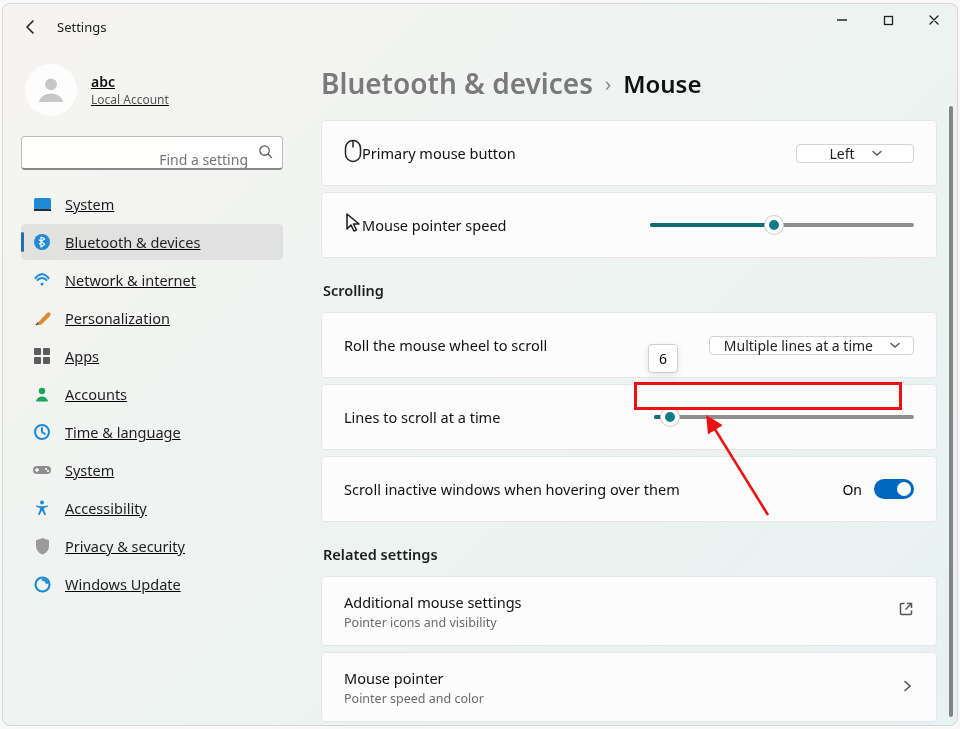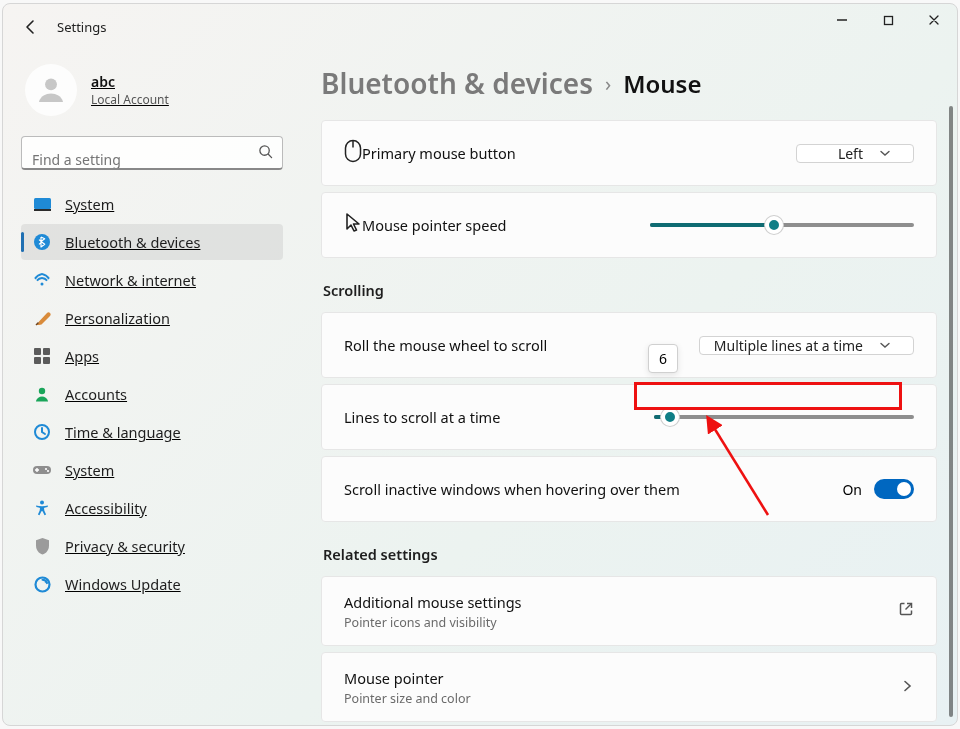--- a/index.html
+++ b/index.html
@@ -80,20 +80,21 @@
   }
   .search-input {
     width: 100%; height: 100%;
     border: 1px solid #bbb;
     border-bottom: 2px solid #888;
     border-radius: 4px;
     background: rgba(255,255,255,.85);
     padding: 14px 34px 0 10px;
     font-size: 14px;
     color: #333;
+    text-align: right;
   }
   .search-icon {
     position: absolute; right: 10px; top: 50%; transform: translateY(-50%);
     color: #555;
   }
 
   .nav-list { list-style: none; display: flex; flex-direction: column; gap: 2px; }
   .nav-item {
     width: 262px; height: 36px;
     display: flex; align-items: center; gap: 14px;
@@ -143,23 +144,23 @@
   .row-title { font-size:14.5px; color:#111; }
   .row-sub   { font-size:12.5px; color:#6a6a6a; margin-top:2px; }
   .section-h { font-size:14.5px; font-weight:600; color:#1e1e1e; margin:22px 0 12px 2px; }
   .grp { margin-bottom: 4px; }
 
   .select {
     height: 19px;
     border:1px solid #d3d3d3;
     border-radius:4px;
     background:#fff;
-    display:flex; align-items:center; justify-content:flex-end;
+    display:flex; align-items:center; justify-content:center;
     gap:16px;
-    padding:0 22px 0 14px;
+    padding:0 12px 0 14px;
     font-size:14px;
     color:#222;
     min-width: 118px;
     cursor:pointer;
   }
   .select.wide { min-width: 200px; margin-left: 44px; }
   .chevron { color:#555; }
 
   .slider-track {
     position:relative;
@@ -510,21 +511,21 @@
                 <path d="M9 2.5h4.5V7"></path>
                 <path d="M13.5 2.5 7.5 8.5"></path>
               </svg>
           </span>
         </div>
 
         <div class="card tall link-row">
           <div class="left">
             <div>
               <div class="row-title">Mouse pointer</div>
-              <div class="row-sub">Pointer size and color</div>
+              <div class="row-sub">Pointer speed and color</div>
             </div>
           </div>
           <span class="chevron-right">
             <svg width="14" height="14" viewBox="0 0 14 14">
                 <path d="M5 2.5 10 7l-5 4.5" fill="none" stroke="currentColor" stroke-width="1.6" stroke-linecap="round"></path>
               </svg>
           </span>
         </div>
       </div>
 

